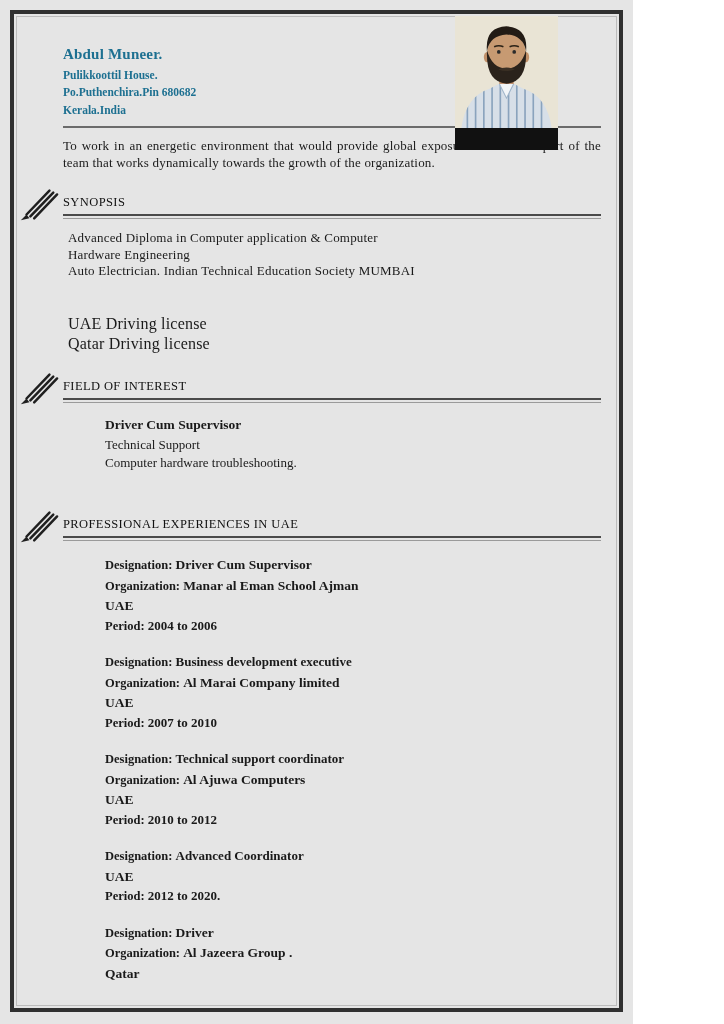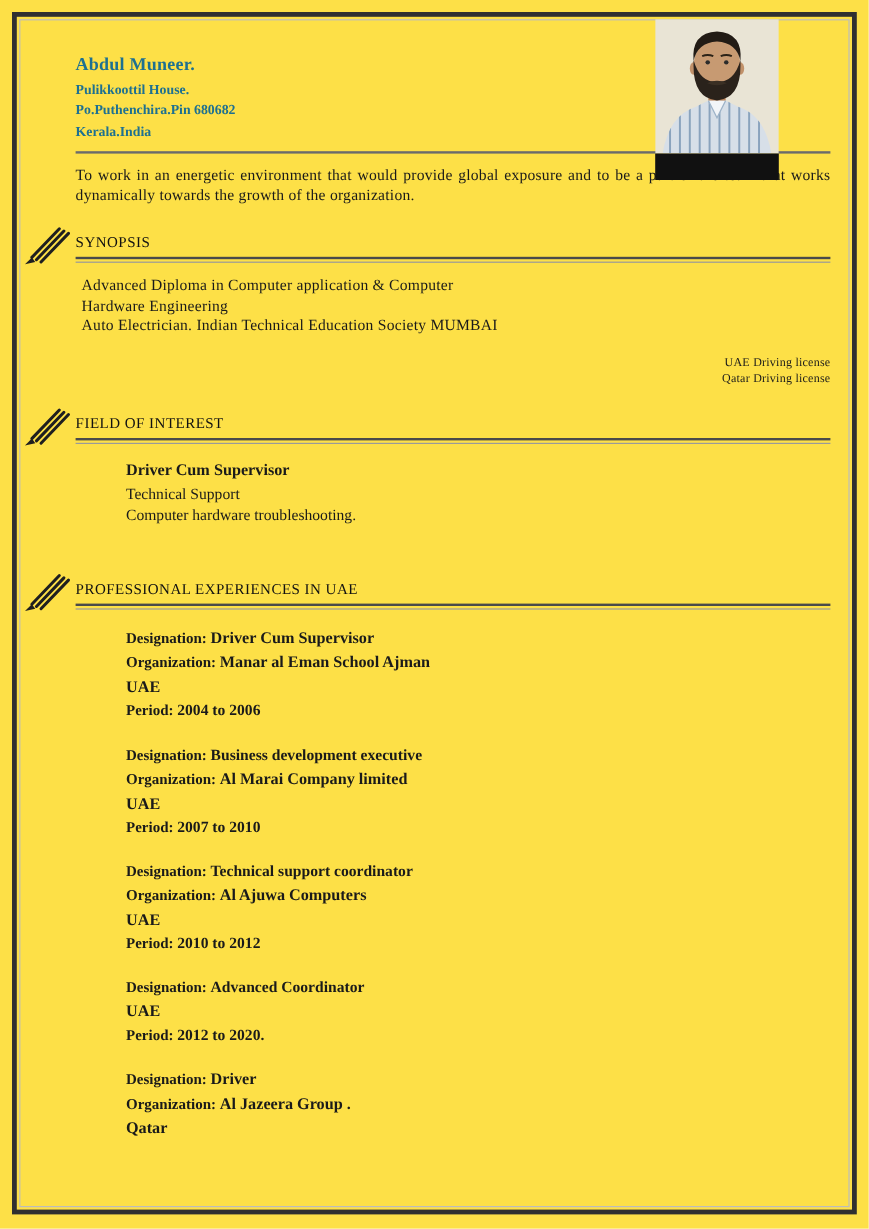--- a/index.html
+++ b/index.html
@@ -1,17 +1,17 @@
 <!DOCTYPE html>
 <html><head>
 <meta charset="utf-8">
 <style>
   html,body { margin:0; padding:0; background:#ffffff; }
   .stage {
-    position:relative; width:724px; height:1024px; background:#fde047;
+    position:relative; width:633px; height:1024px; background:#e5e5e5;
     font-family:"Liberation Serif","DejaVu Serif",serif; color:#1a1a1a;
     overflow:hidden;
   }
   .frame {
     position:absolute; left:10px; top:10px; right:10px; bottom:12px;
     border:4px solid #303030; pointer-events:none;
   }
   .frame::after {
     content:""; position:absolute; inset:2px; border:1px solid #bcbcbc;
   }
@@ -34,21 +34,21 @@
   
   .objective { margin-top:9px; font-size:13px; line-height:1.32; text-align:justify; letter-spacing:.2px; }
   
   .section { position:relative; }
   .sec-title { font-weight:normal; font-size:12.5px; letter-spacing:.4px; color:#111; }
   .rule2 { margin-top:4px; height:2px; border-top:2px solid #4a4a4a; border-bottom:1px solid #9a9a9a; }
   .pen { position:absolute; left:-46px; top:-9px; width:42px; height:36px; }
   .pen svg { width:42px; height:36px; display:block; }
   
   .syn-block { margin:11px 0 0 5px; font-size:13px; line-height:1.27; letter-spacing:.2px; }
-  .lic-block { margin:16px 0 0 5px; font-size:10px; line-height:1.3; letter-spacing:.2px;text-align:right; }
+  .lic-block { margin:34px 0 0 5px; font-size:16px; line-height:1.3; letter-spacing:.2px; }
   
   .foi-block { margin:13px 0 0 42px; font-size:13px; line-height:1.35; }
   .foi-primary { font-weight:bold; font-size:13.5px; margin-bottom:2px; }
   
   .jobs { margin:14px 0 0 42px; }
   .job { margin-bottom:16px; }
   .job-line { line-height:19.5px; font-size:12.5px;font-weight:bold; }
   .lbl { font-size:12.5px; }
   .val { font-size:13px; }
   .val.big { font-size:13.5px; }

